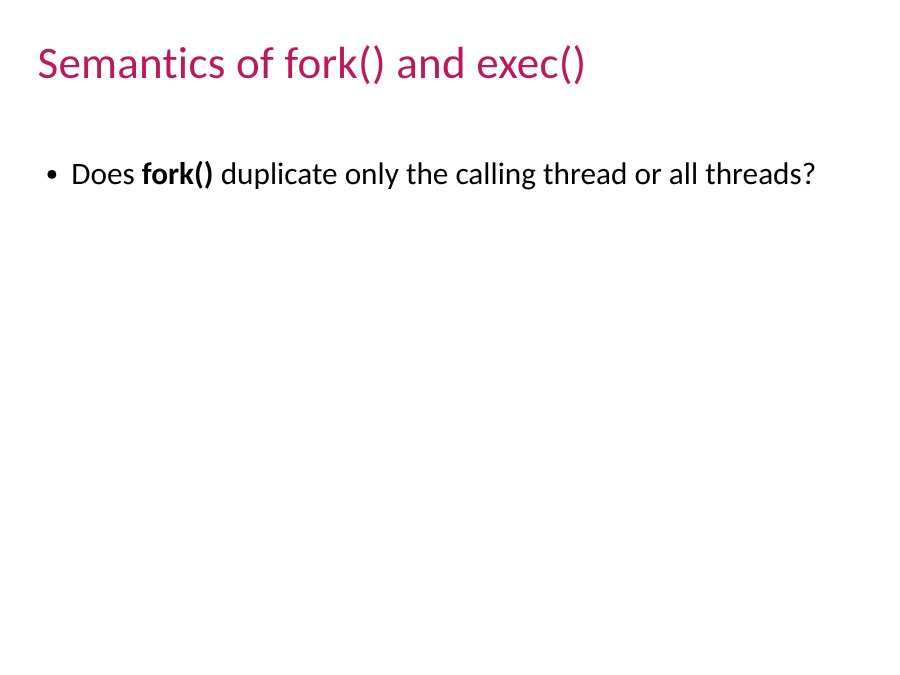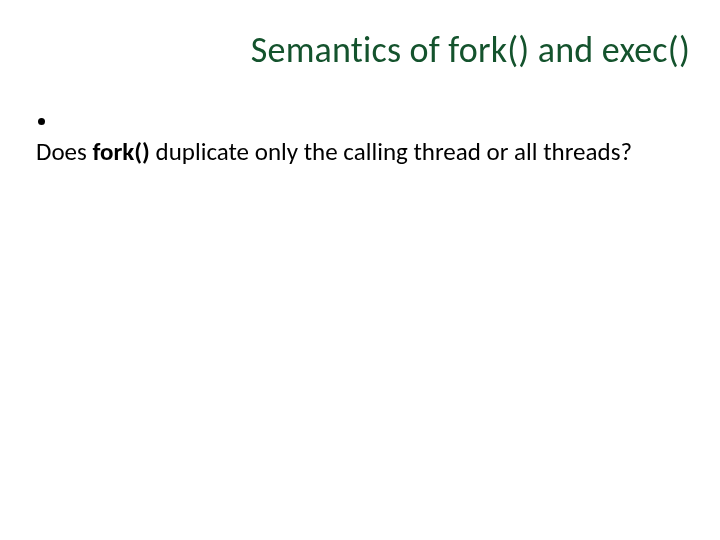--- a/index.html
+++ b/index.html
@@ -10,36 +10,35 @@
     font-family: Calibri, "Segoe UI", Arial, sans-serif;
     overflow: hidden;
     position: relative;
   }
   .slide {
     width: 100%;
     height: 100%;
     padding: 20px 30px;
   }
   .title {
-    text-align: right;
+    text-align: left;
     font-size: 36px;
-    color: #14532d;
+    color: #be185d;
     font-weight: 400;
     margin-top: 8px;
-    margin-bottom: 34px;
+    margin-bottom: 52px;
     letter-spacing: 0.2px;
   }
   .body {
     padding-left: 6px;
   }
   .bullet-row {
     display: flex;
     align-items: flex-start;
     gap: 12px;
-    flex-direction: column;
   }
   .bullet-dot {
     width: 7px;
     height: 7px;
     background: #000;
     border-radius: 50%;
     flex: 0 0 auto;
     margin-top: 12px;
     margin-left: 2px;
   }

